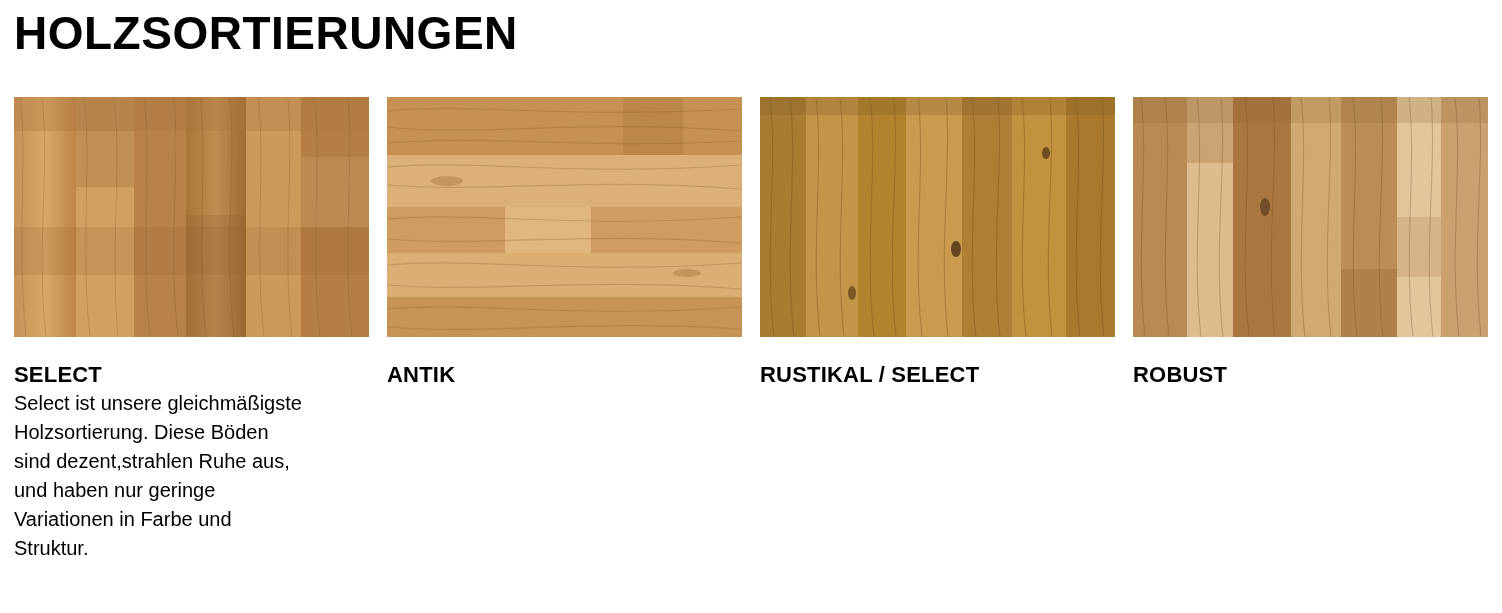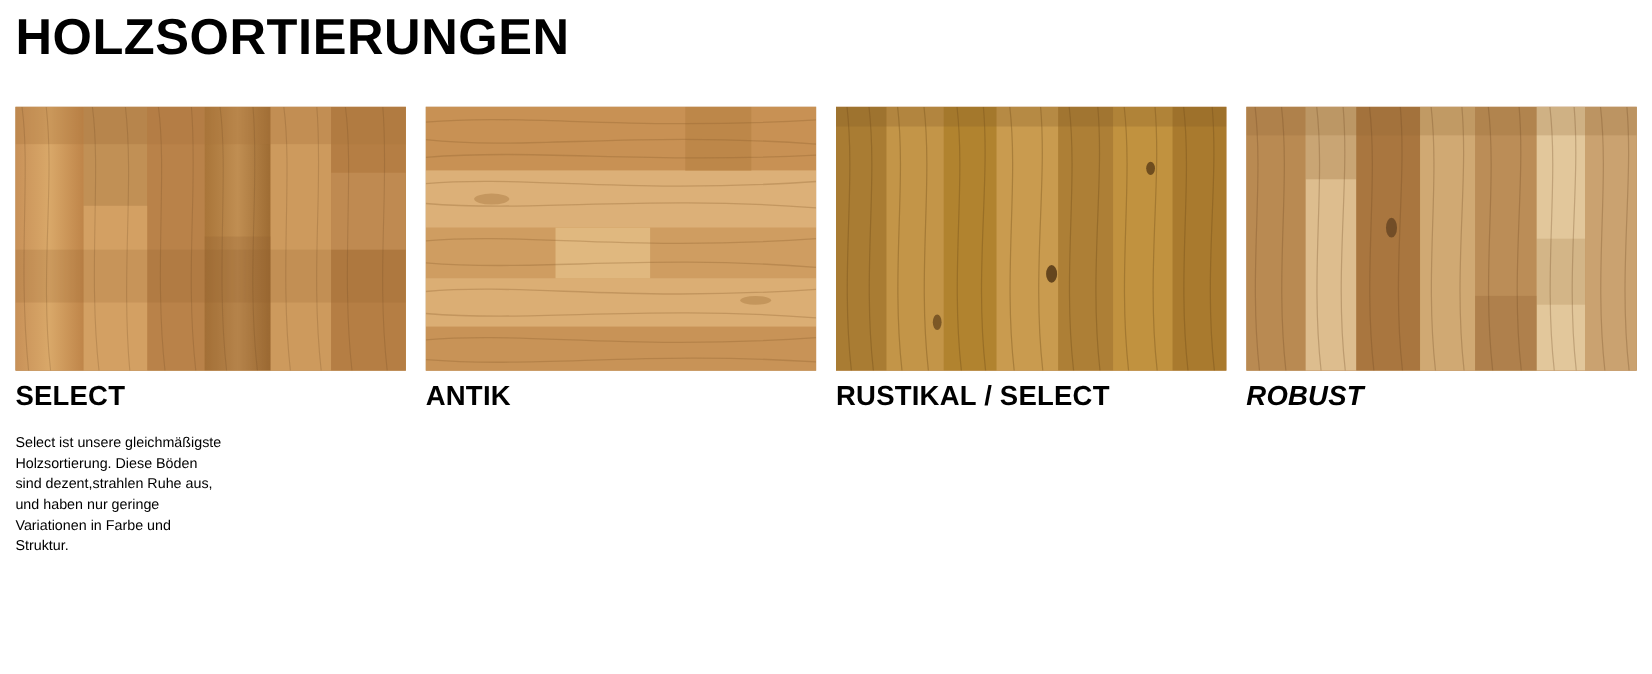--- a/index.html
+++ b/index.html
@@ -49,35 +49,35 @@
     height: 240px;
     position: relative;
     overflow: hidden;
     background: #b8854a;
   }
   .swatch .grain {
     position: absolute;
     inset: 0;
   }
   .card-title {
-    font-size: 25px;
+    font-size: 22px;
     font-weight: bold;
-    margin-top: 8px;
+    margin-top: 24px;
     letter-spacing: 0.2px;
     line-height: 1.25;
   }
   .card-body {
-    font-size: 13px;
+    font-size: 20px;
     line-height: 1.45;
-    margin-top: 17px;
+    margin-top: 0;
     white-space: pre-line;
   }
   
   .col-3 .swatch, .col-3 { width: 355px; }
-  .col-4 .swatch, .col-4 { width: 355px; font-style: italic; }
+  .col-4 .swatch, .col-4 { width: 355px; }
 </style>
 </head>
 <body>
 
 <div class="page">
 
   <div class="page-title">HOLZSORTIERUNGEN</div>
 
   <div class="columns">
 

